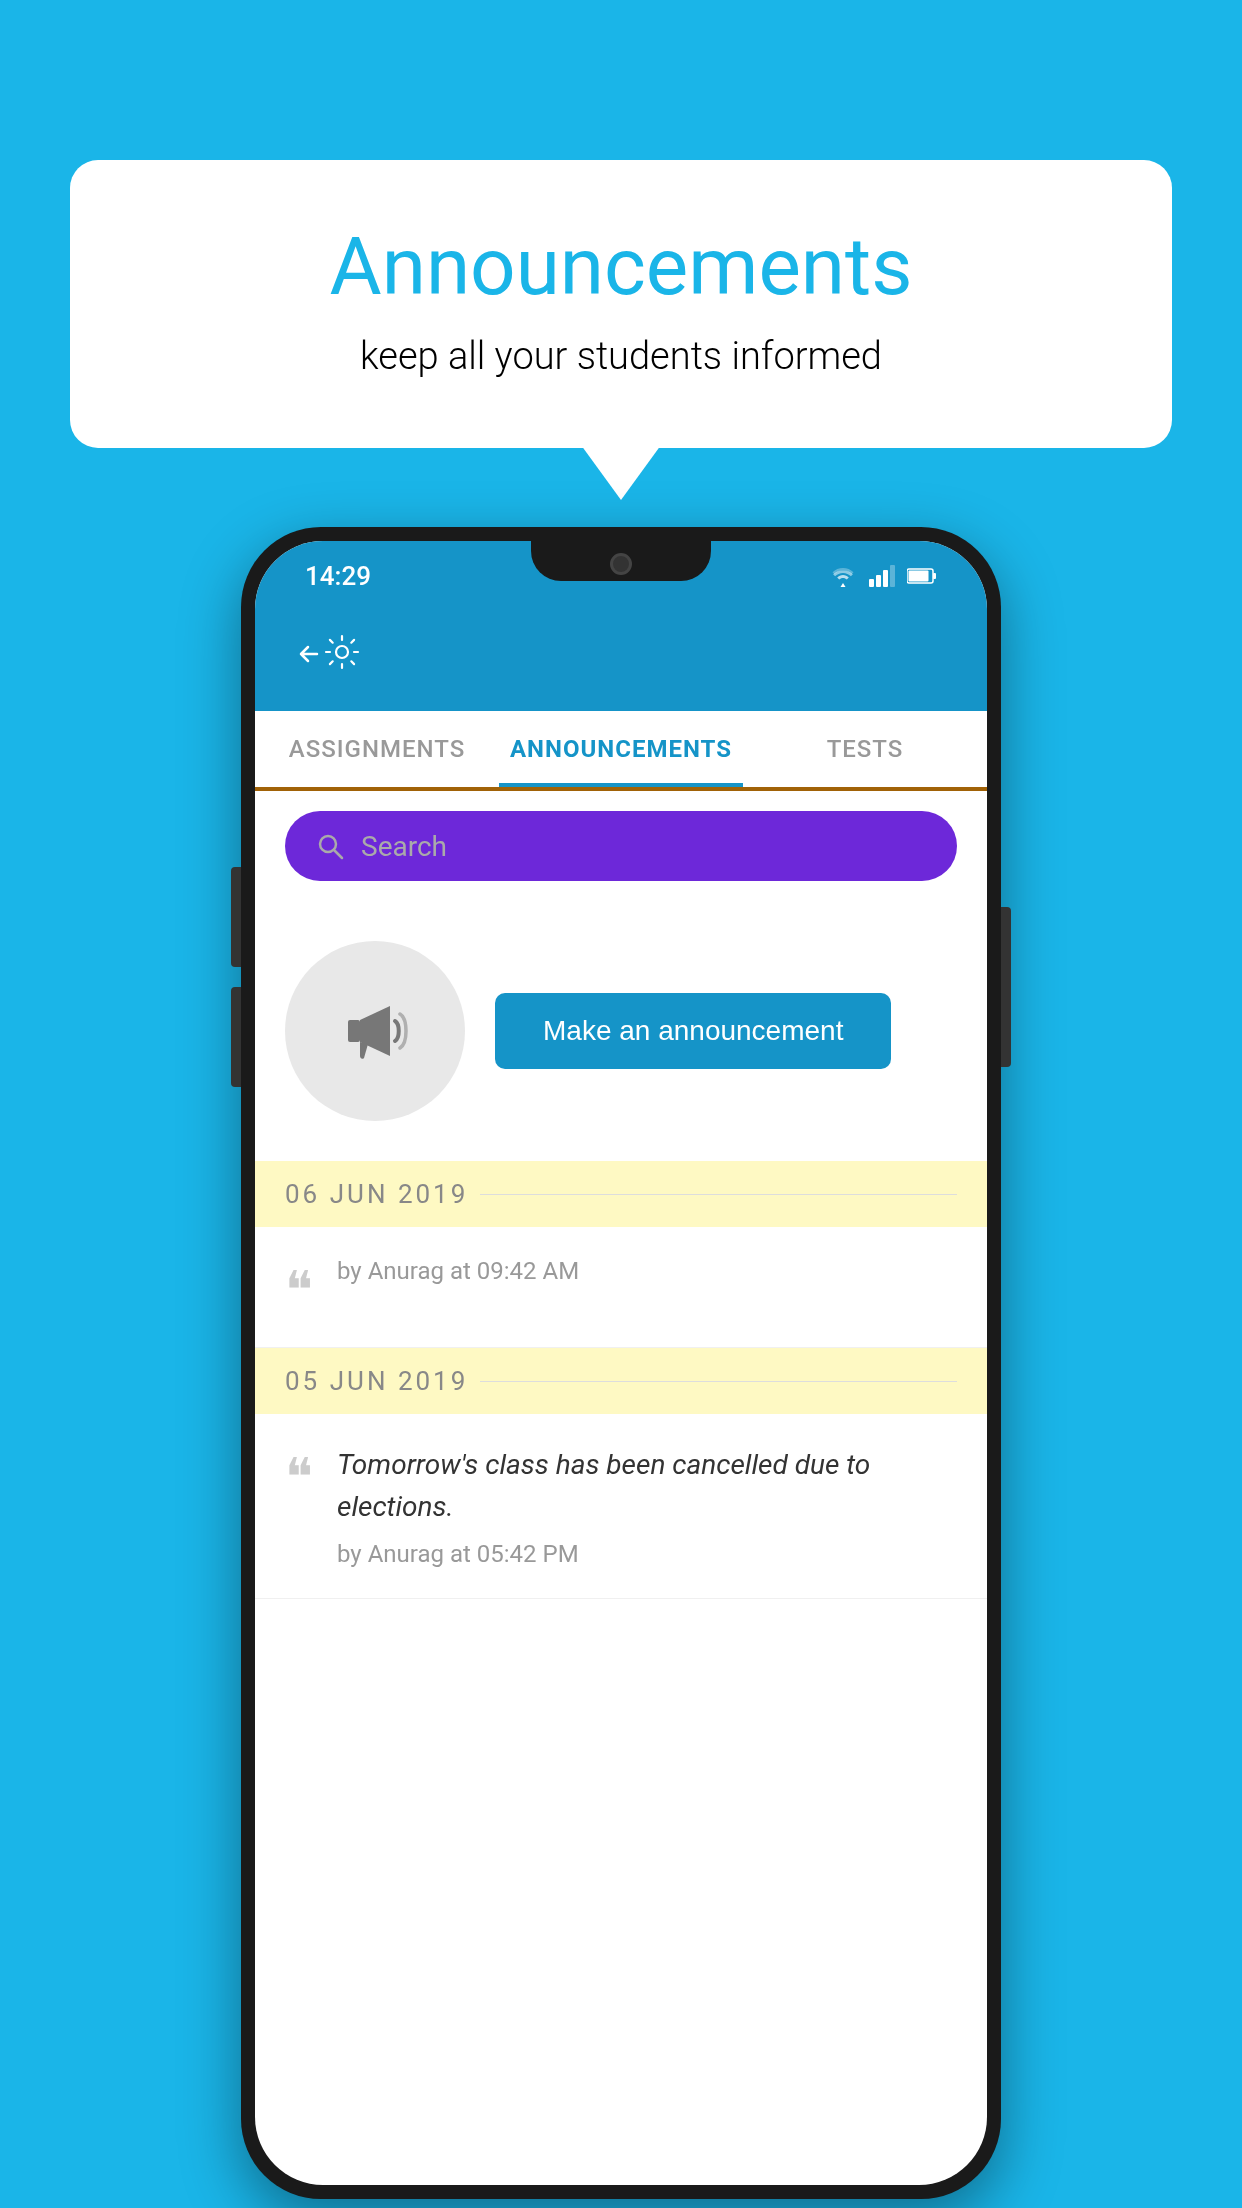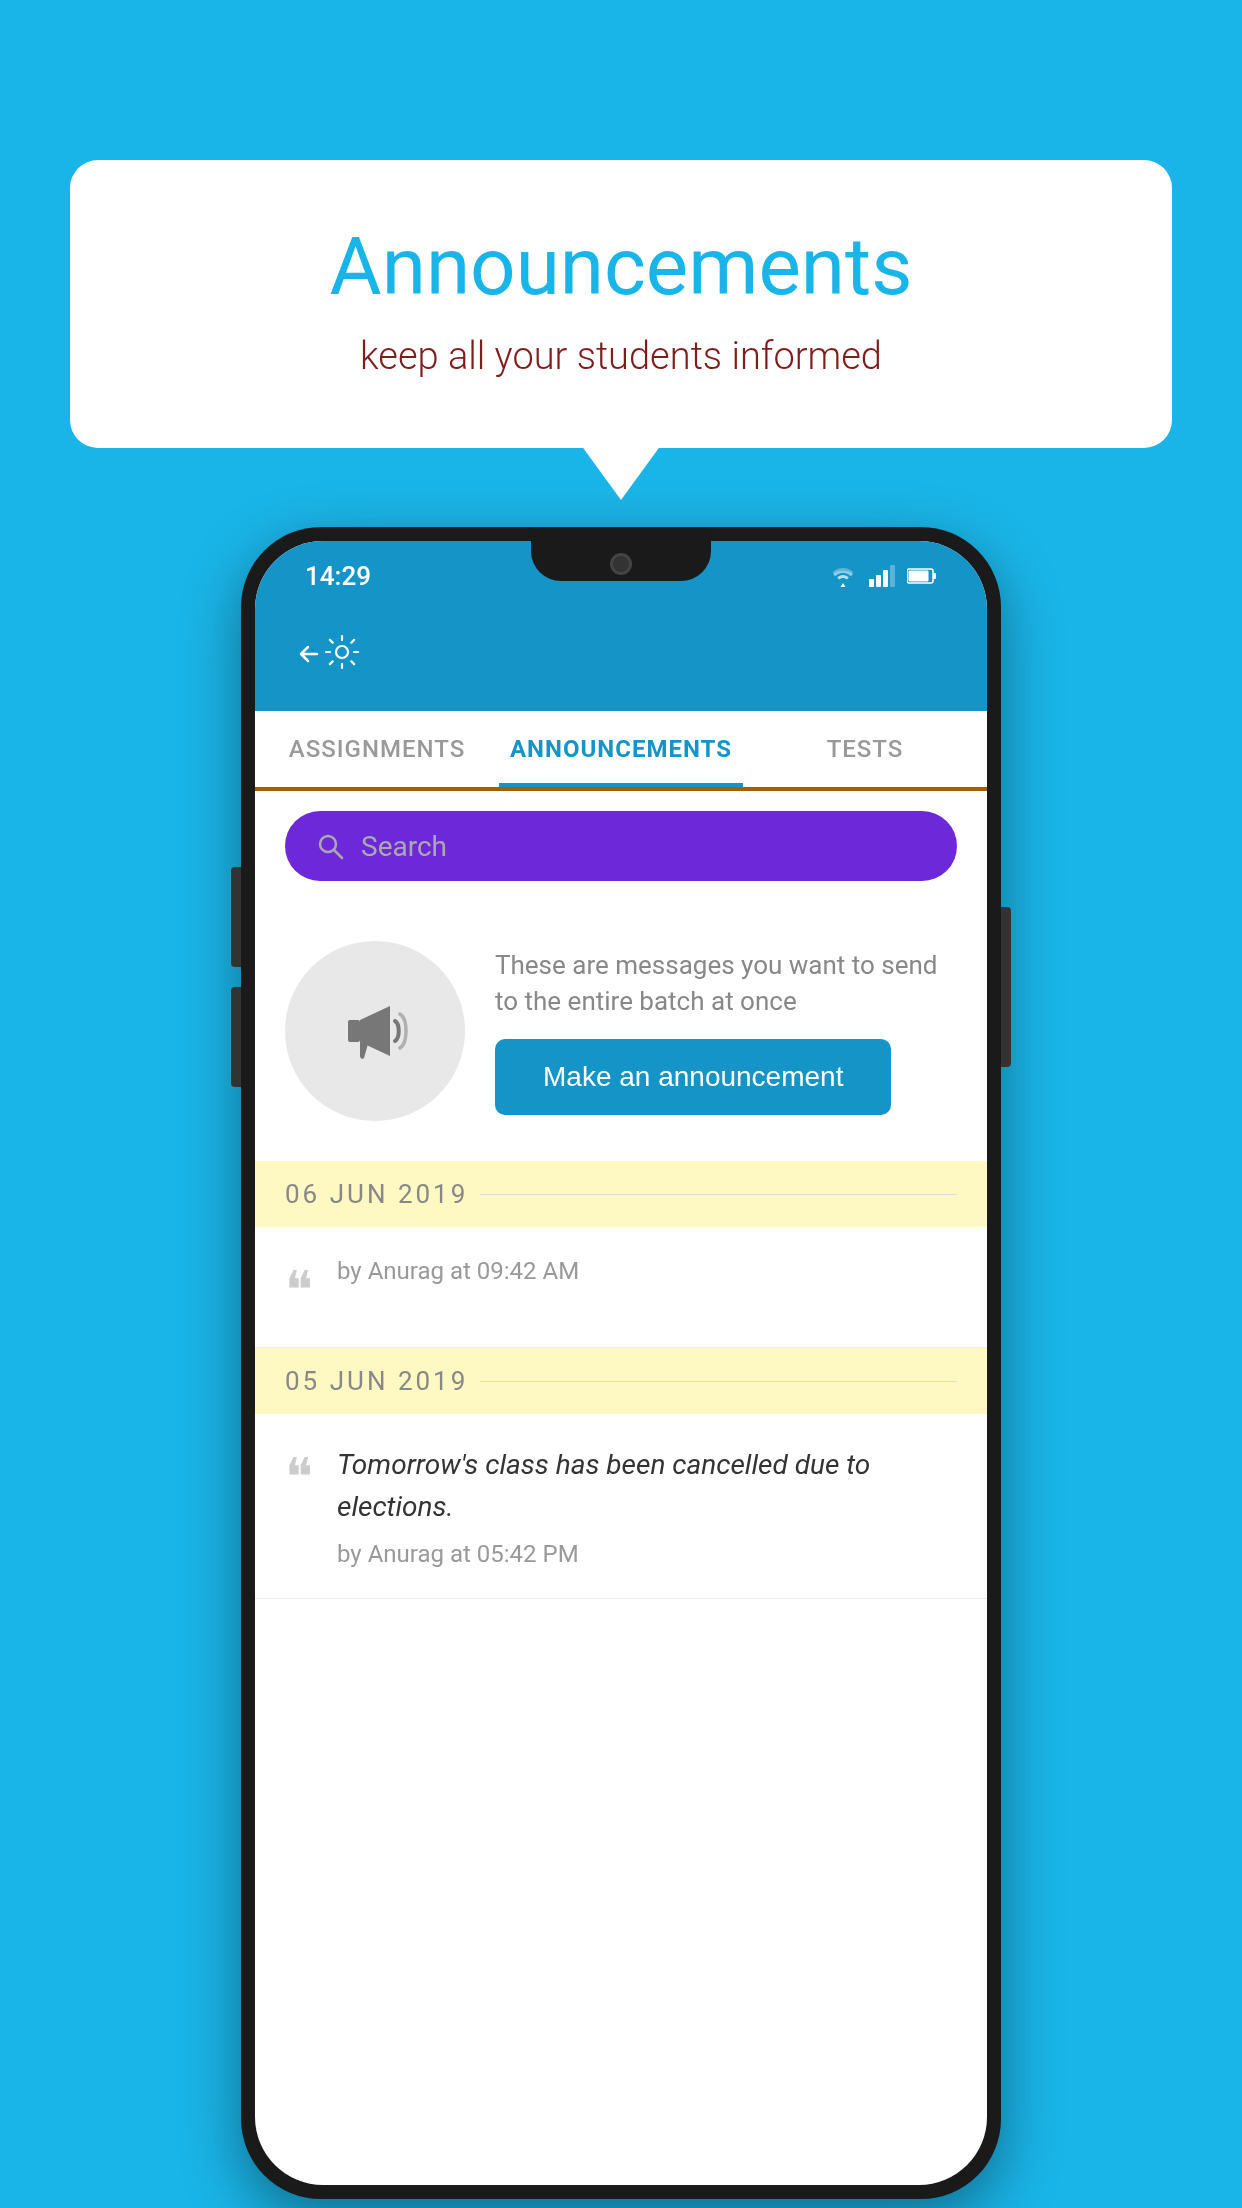--- a/index.html
+++ b/index.html
@@ -48,21 +48,21 @@
 
     .speech-bubble-title {
       font-size: 80px;
       font-weight: 400;
       color: #1ab5e8;
       margin-bottom: 20px;
     }
 
     .speech-bubble-subtitle {
       font-size: 38px;
-      color: #7f1d1d;
+      color: #000000;
       font-weight: 300;
       margin-top: 20px;
     }
 
     
     .phone-container {
       position: absolute;
       top: 512px;
       left: 50%;
       transform: translateX(-50%);
@@ -465,21 +465,20 @@
 
             <path d="M60 20 L60 70 L30 56 L30 34 Z" fill="#777"></path>
             <rect x="18" y="34" width="12" height="22" rx="2" fill="#777"></rect>
             <path d="M30 56 L30 70 C30 72 32 74 34 72 L38 58" fill="#777"></path>
 
             <path d="M65 35 C70 38 70 52 65 55" stroke="#777" stroke-width="4" stroke-linecap="round" fill="none"></path>
             <path d="M70 28 C78 33 78 57 70 62" stroke="#777" stroke-width="3.5" stroke-linecap="round" fill="none" opacity="0.5"></path>
           </svg>
         </div>
         <div class="announcement-right">
-          <div class="announcement-desc">These are messages you want to send to the entire batch at once</div>
           <button class="make-announcement-btn">Make an announcement</button>
         </div>
       </div>
 
       <div class="date-divider">
         <span class="date-divider-text">06  JUN  2019</span>
         <div class="date-divider-line"></div>
       </div>
 
       <div class="announcement-item">

